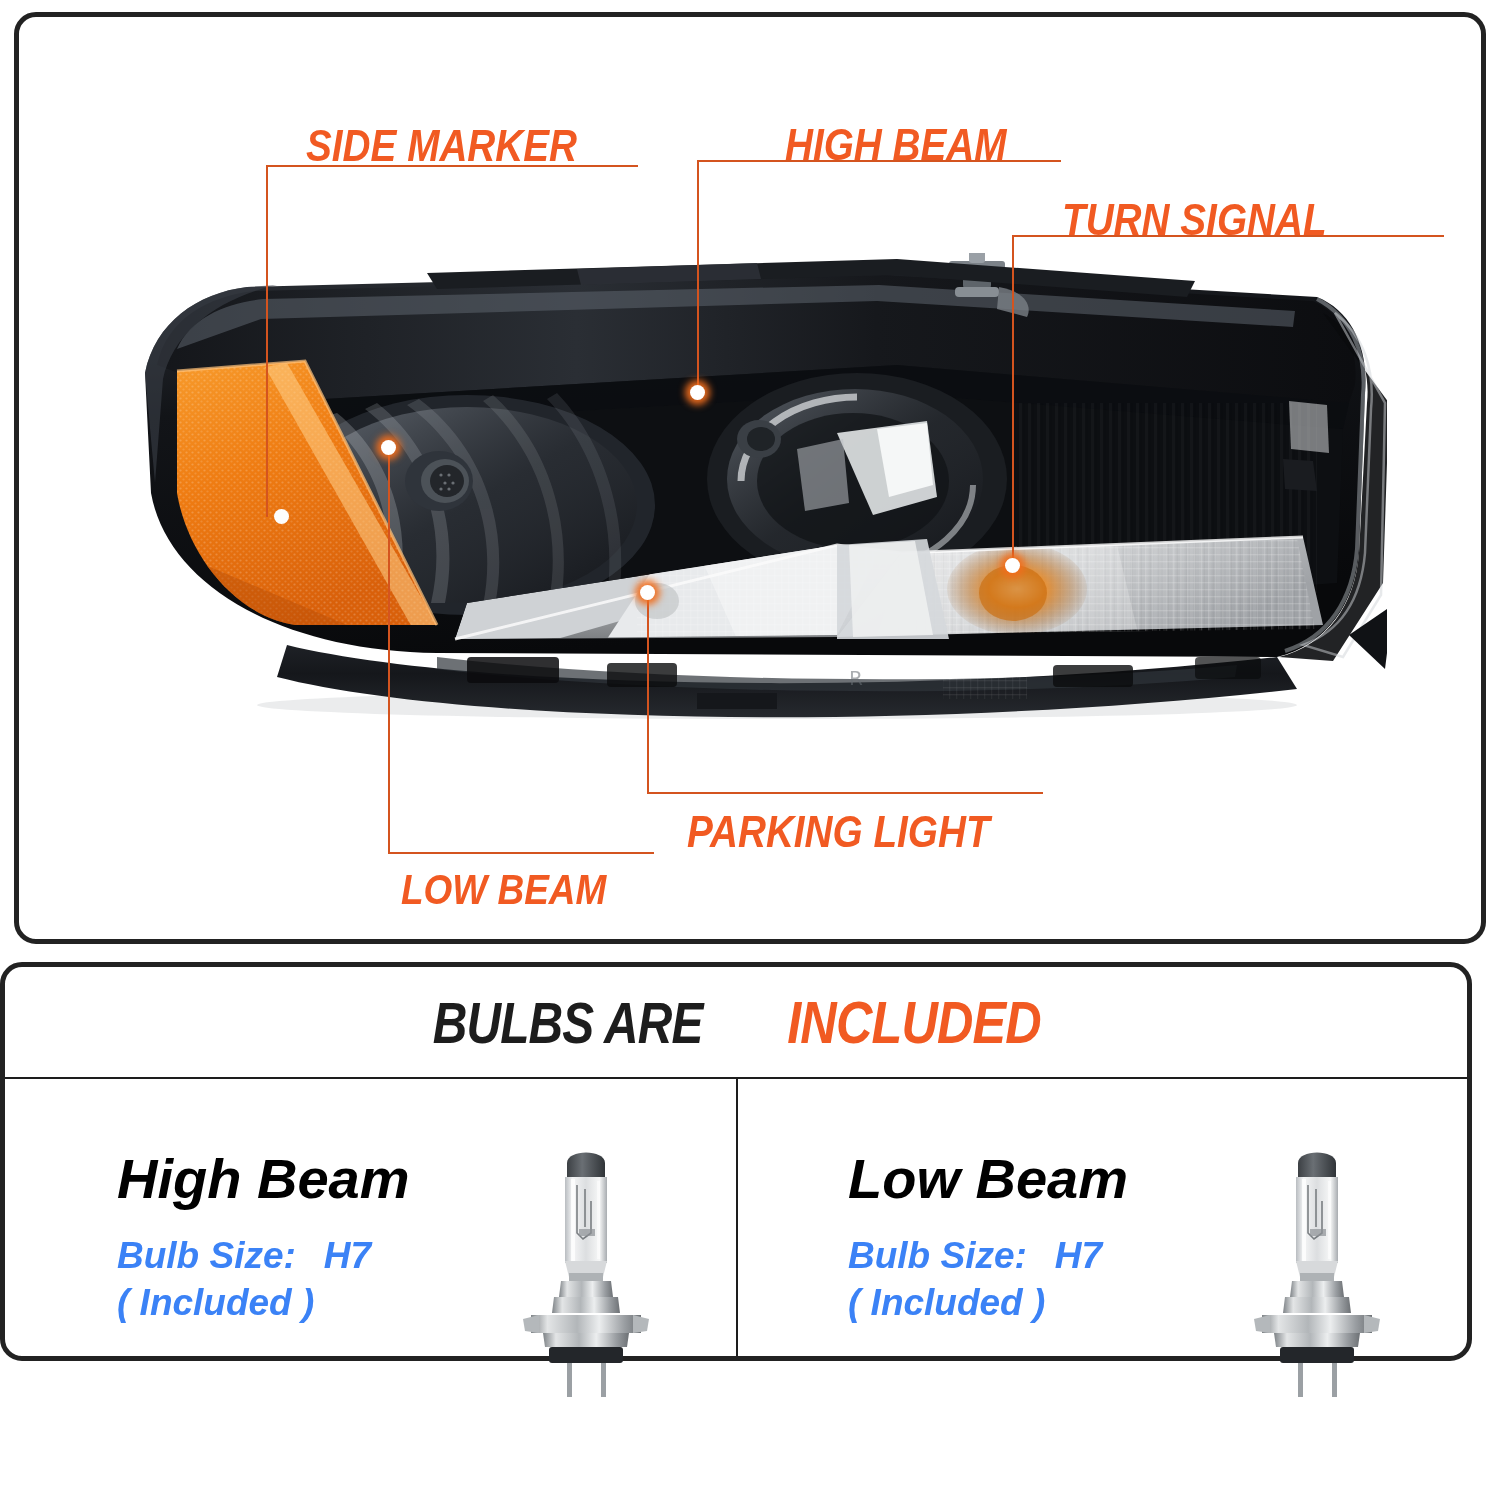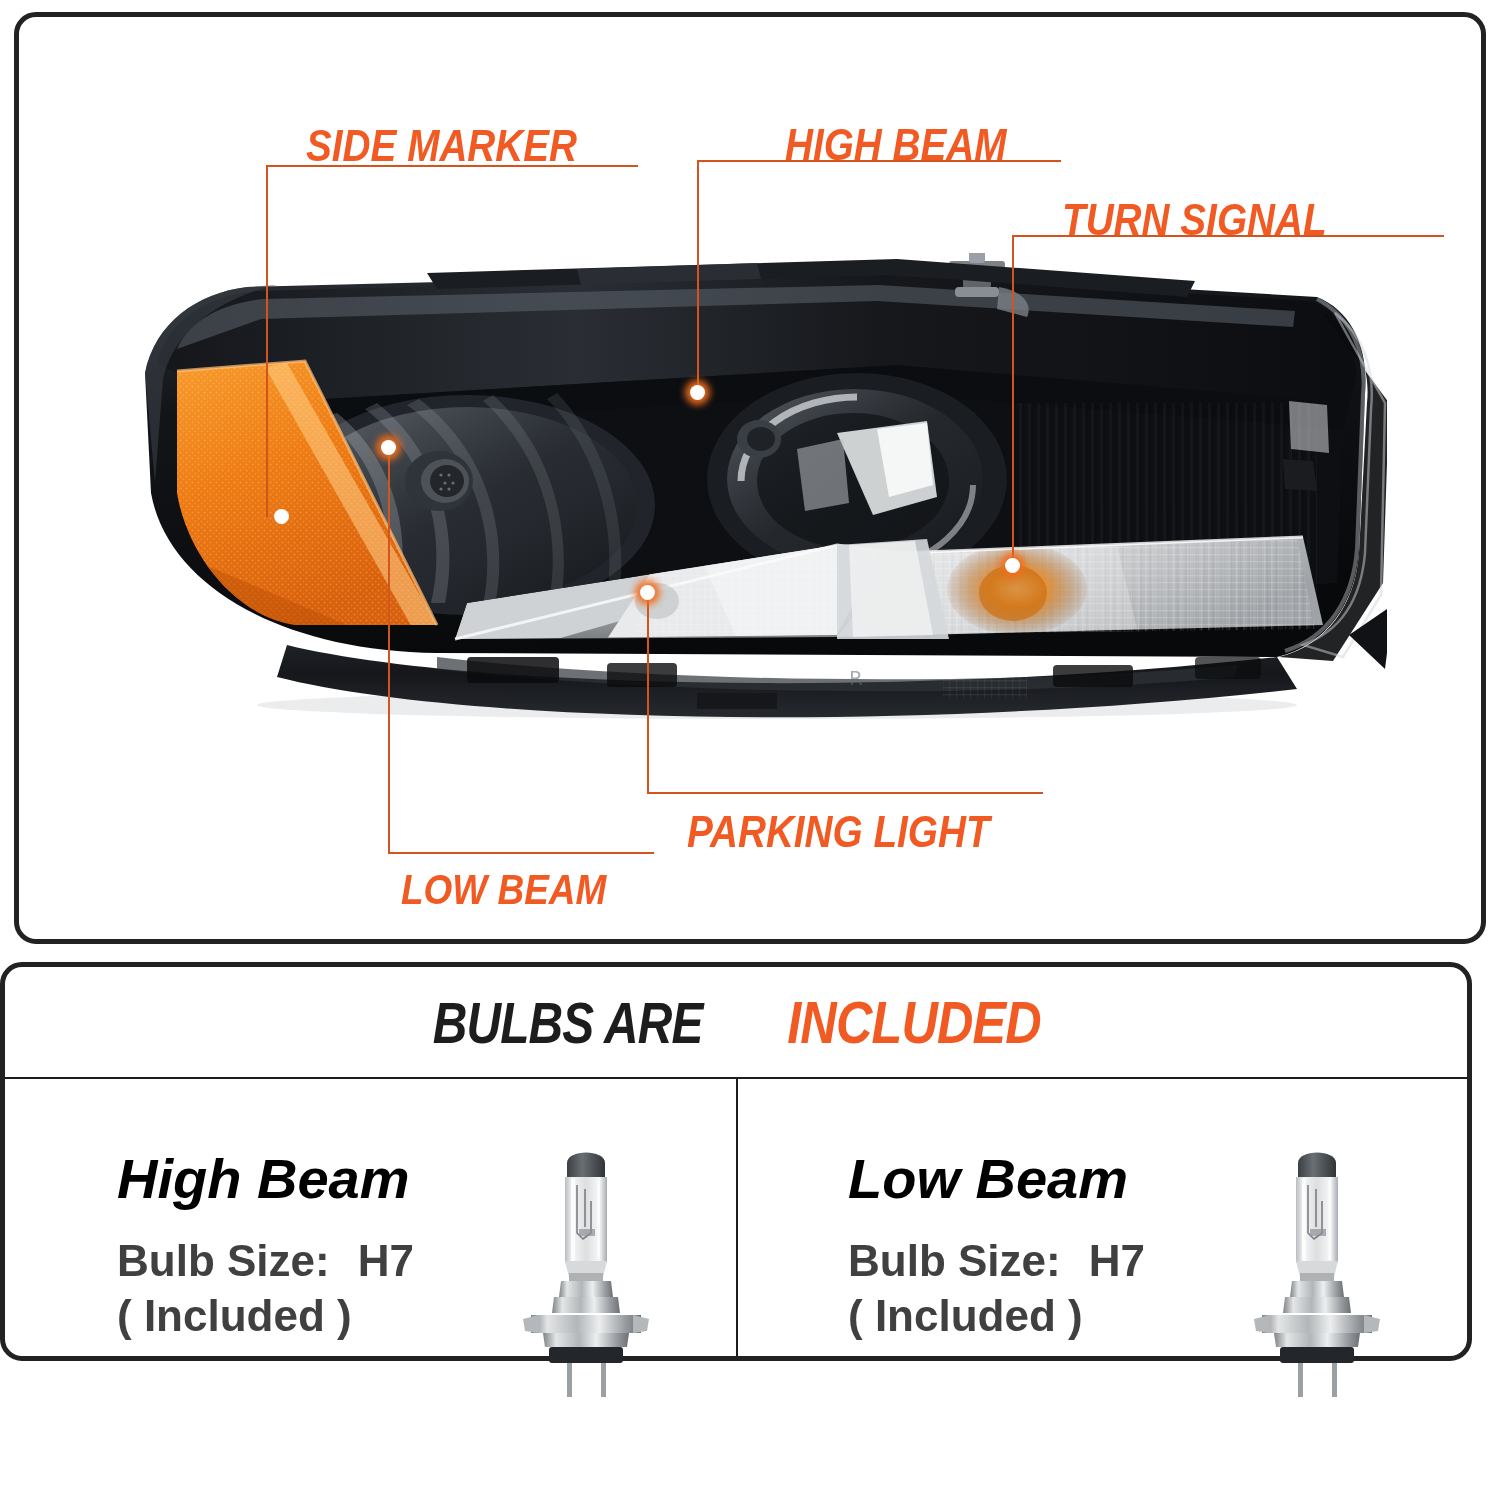--- a/index.html
+++ b/index.html
@@ -21,21 +21,21 @@
   .bulbs-divider{position:absolute;left:0;top:110px;width:100%;height:2px;background:#1d1d1d;}
   .bulbs-vsplit{position:absolute;left:50%;top:110px;width:2px;bottom:0;background:#1d1d1d;}
 
   .bulb-cell{position:absolute;top:112px;height:400px;box-sizing:border-box;}
   #cell-high{left:0;width:50%;}
   #cell-low{left:50%;width:50%;}
 
   .cell-text{position:absolute;left:112px;top:72px;}
   .beam-title{font-size:56px;font-weight:bold;font-style:italic;color:#000;letter-spacing:0px;
               line-height:1;margin:0 0 26px 0;white-space:nowrap;}
-  .bulb-line{font-size:44px;font-weight:bold;color:#404040;line-height:1.26;white-space:nowrap;}
+  .bulb-line{font-size:37px;font-weight:bold;font-style:italic;color:#3b82f6;line-height:1.26;white-space:nowrap;}
   .bulb-line .sz{margin-left:28px;}
 
   
   .bulb-img{position:absolute;top:58px;width:130px;height:260px;}
   #bulb-img-high{left:516px;}
   #bulb-img-low{left:516px;}
 
   
   .callout{position:absolute;color:#F15A22;font-weight:bold;font-style:italic;white-space:nowrap;
            letter-spacing:0px;transform:scaleX(.88);transform-origin:left center;}

